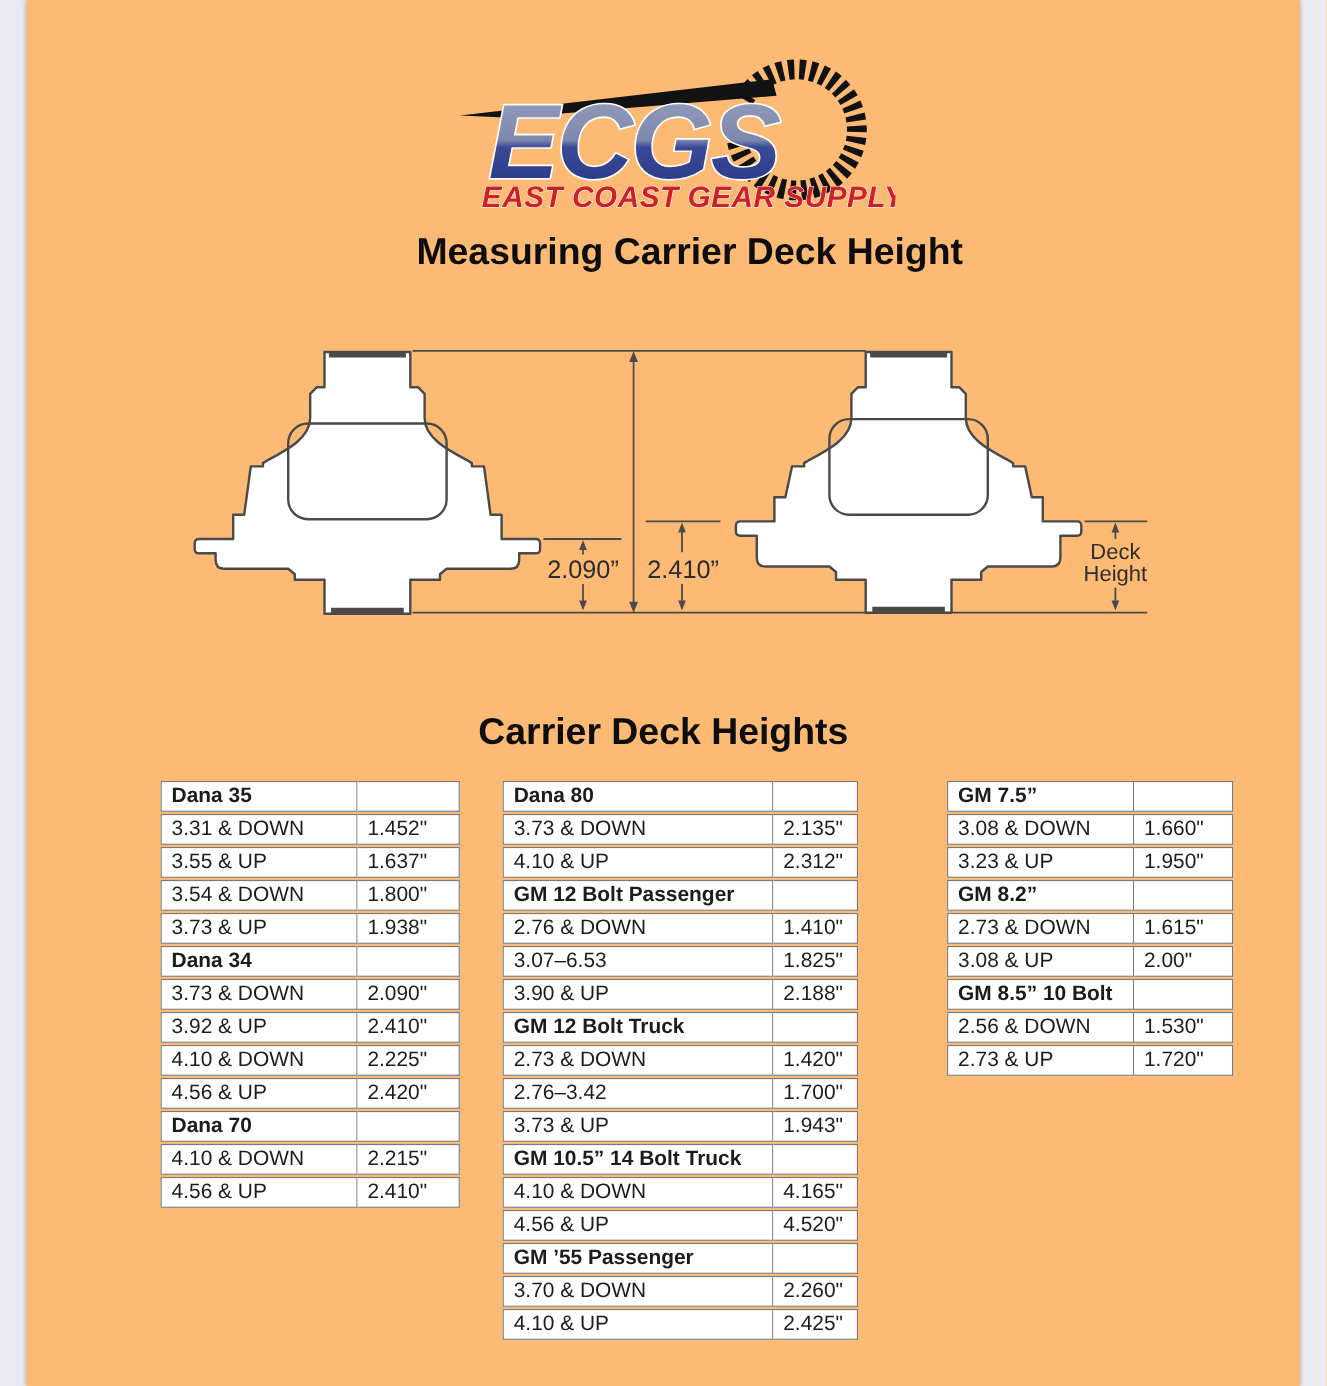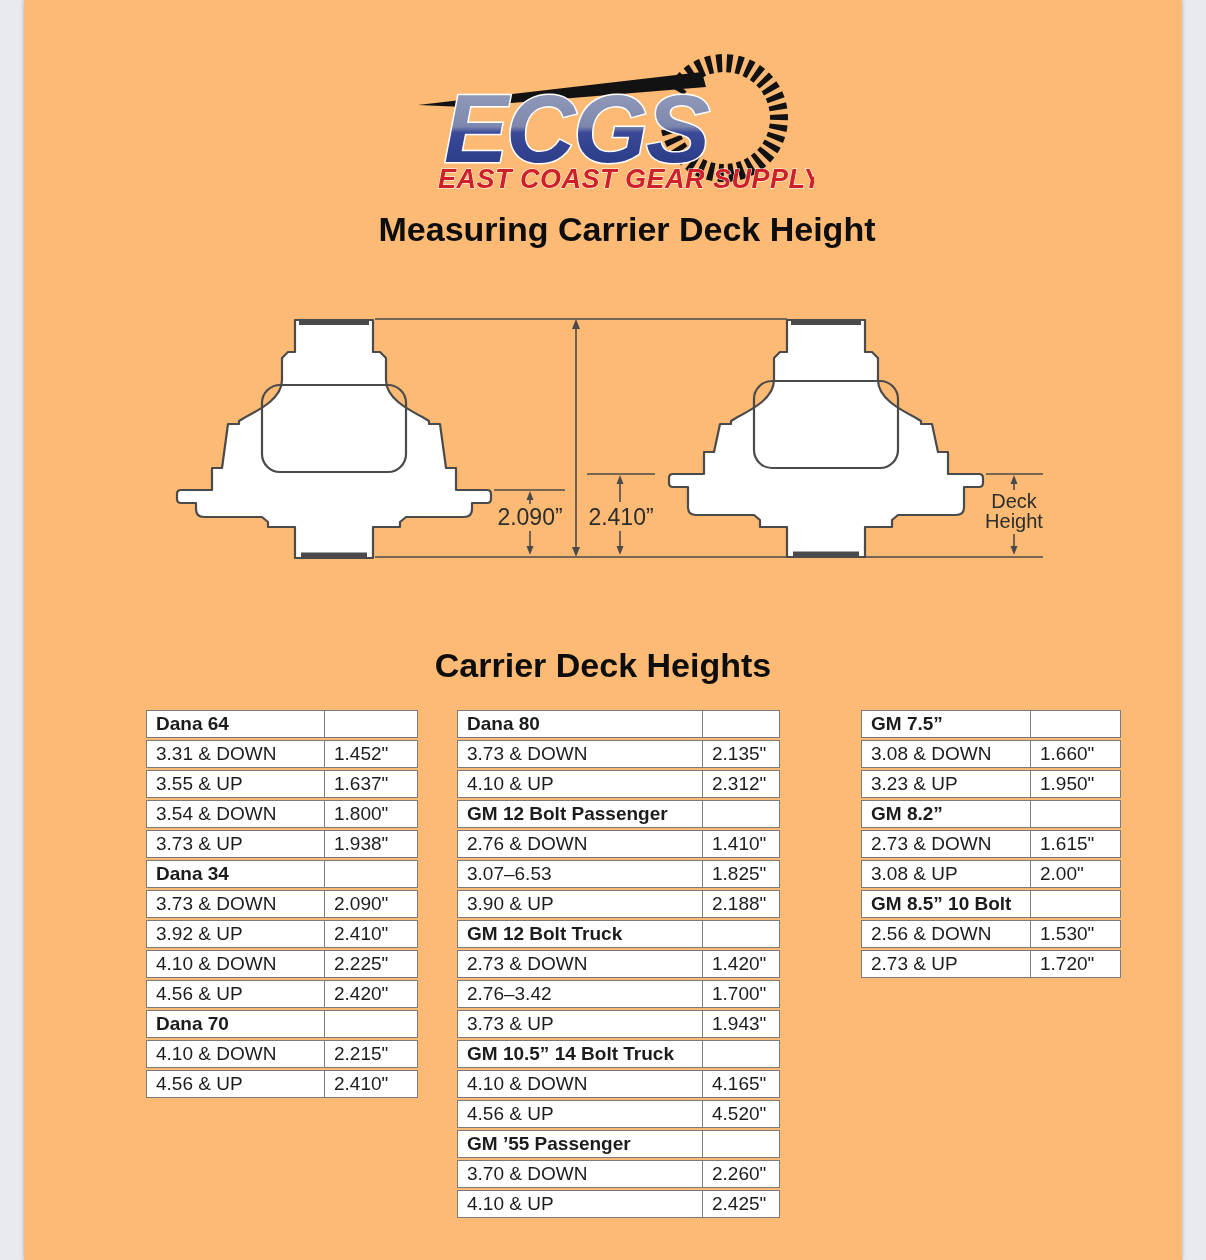--- a/index.html
+++ b/index.html
@@ -143,21 +143,21 @@
 
   <h2 class="title2">Carrier Deck Heights</h2>
 
   <table class="t t-left">
     <colgroup>
         <col style="width:179px">
         <col style="width:93px">
       </colgroup>
     <tbody>
         <tr class="h">
-          <td>Dana 64</td>
+          <td>Dana 35</td>
           <td class="v"></td>
         </tr>
     <tr>
           <td>3.31 &amp; DOWN</td>
           <td class="v">1.452"</td>
         </tr>
     <tr>
           <td>3.55 &amp; UP</td>
           <td class="v">1.637"</td>
         </tr>

